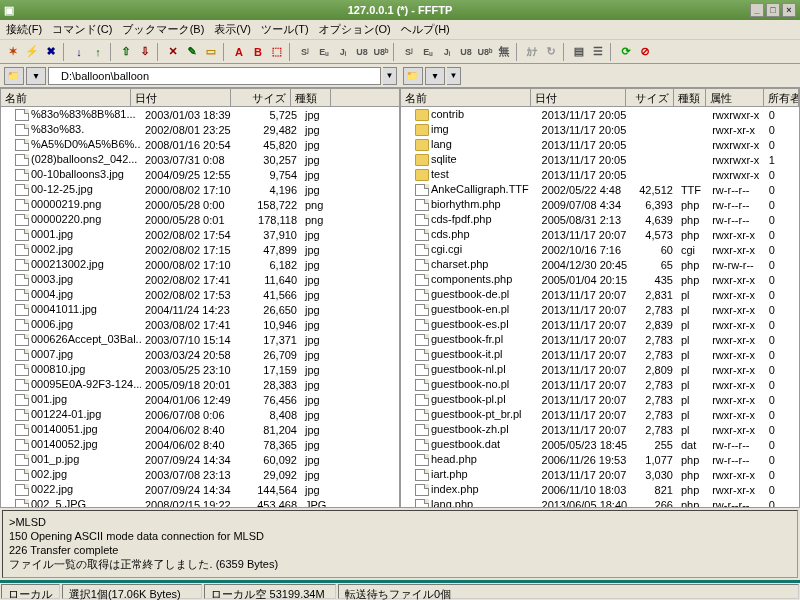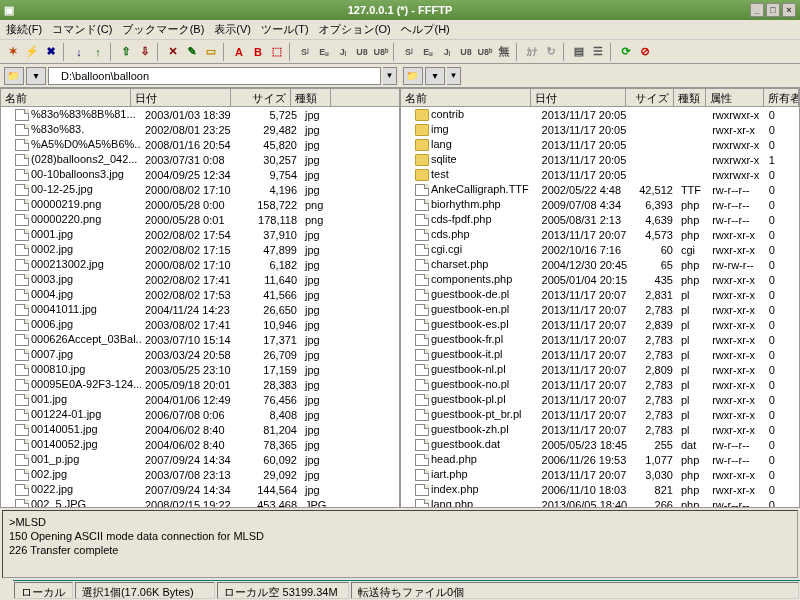--- a/index.html
+++ b/index.html
@@ -25,21 +25,21 @@
 .rows { flex: 1; overflow-y: auto; overflow-x: hidden; margin-left: 10px; }
 .row { display: flex; height: 15px; align-items: center; white-space: nowrap; }
 .row .cell { padding: 0 4px; overflow: hidden; text-overflow: clip; }
 .ico { width: 14px; height: 12px; display: inline-block; margin-right: 2px; vertical-align: middle; flex-shrink: 0; }
 .ico.folder { background: #f0d060; border: 1px solid #c0a030; border-radius: 1px; }
 .ico.file { background: #fff; border: 1px solid #888; position: relative; }
 .ico.file::after { content: ""; position: absolute; top: -1px; right: -1px; width: 4px; height: 4px; background: #e8e4d8; border-left: 1px solid #888; border-bottom: 1px solid #888; }
 .c-name-l { width: 130px; } .c-date-l { width: 100px; } .c-size-l { width: 60px; text-align: right; } .c-type-l { width: 40px; }
 .c-name-r { width: 130px; } .c-date-r { width: 95px; } .c-size-r { width: 48px; text-align: right; } .c-type-r { width: 32px; } .c-attr-r { width: 58px; } .c-own-r { width: 35px; }
 .log { height: 68px; border: 1px inset #999; background: #e8e4d8; padding: 4px 6px; margin: 2px; overflow: hidden; line-height: 14px; }
-.status { height: 20px; background: #e8e4d8; display: flex; border-top: 1px solid #0f766e; margin-left: 13px; }
+.status { height: 20px; background: #e8e4d8; display: flex; border-top: 3px solid #0f766e; }
 .status .sb { border: 1px inset #ccc; padding: 2px 6px; margin: 1px; }
 .rows::-webkit-scrollbar { width: 14px; } .rows::-webkit-scrollbar-track { background: #e0e0e0; } .rows::-webkit-scrollbar-thumb { background: #b8b8b8; border: 1px solid #888; }
 </style>
 </head>
 <body>
 
 <div class="titlebar">
   <span>▣</span>
   <span class="title">127.0.0.1 (*) - FFFTP</span>
   <span class="spacer"></span>
@@ -143,21 +143,21 @@
           <div class="cell c-type-l">jpg</div>
         </div>
         <div class="row">
           <div class="cell c-name-l"><span class="ico file"></span>(028)balloons2_042...</div>
           <div class="cell c-date-l">2003/07/31 0:08</div>
           <div class="cell c-size-l">30,257</div>
           <div class="cell c-type-l">jpg</div>
         </div>
         <div class="row">
           <div class="cell c-name-l"><span class="ico file"></span>00-10balloons3.jpg</div>
-          <div class="cell c-date-l">2004/09/25 12:34</div>
+          <div class="cell c-date-l">2004/09/25 12:55</div>
           <div class="cell c-size-l">9,754</div>
           <div class="cell c-type-l">jpg</div>
         </div>
         <div class="row">
           <div class="cell c-name-l"><span class="ico file"></span>00-12-25.jpg</div>
           <div class="cell c-date-l">2000/08/02 17:10</div>
           <div class="cell c-size-l">4,196</div>
           <div class="cell c-type-l">jpg</div>
         </div>
         <div class="row">
@@ -525,20 +525,21 @@
           <div class="cell c-own-r">0</div>
         </div>
       </div>
   </div>
 </div>
 
 <div class="log" id="log">
     <div>&gt;MLSD</div>
     <div>150 Opening ASCII mode data connection for MLSD</div>
     <div>226 Transfer complete</div>
+    <div>ファイル一覧の取得は正常終了しました. (6359 Bytes)</div>
   </div>
 
 <div class="status">
   <div class="sb">ローカル</div>
   <div class="sb" style="width:140px">選択1個(17.06K Bytes)</div>
   <div class="sb" style="width:132px">ローカル空 53199.34M Bytes</div>
   <div class="sb" style="flex:1">転送待ちファイル0個</div>
 </div>
 
 </body></html>

